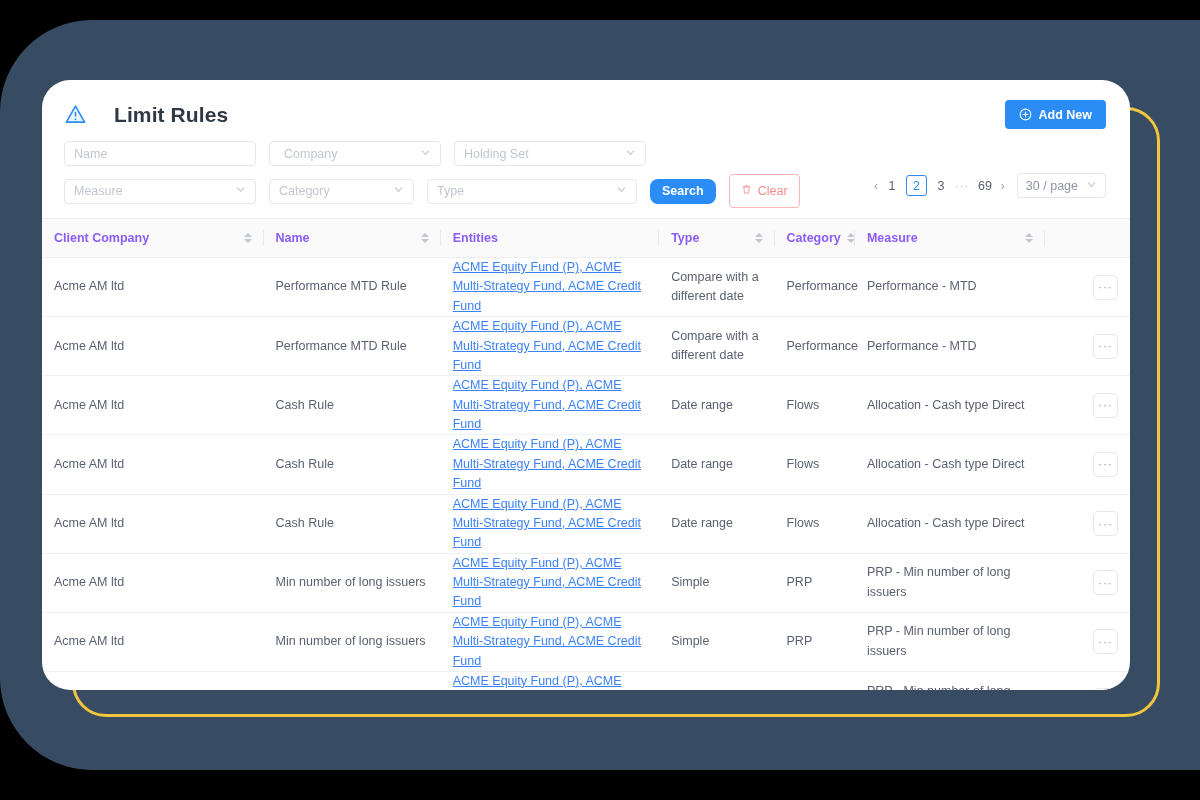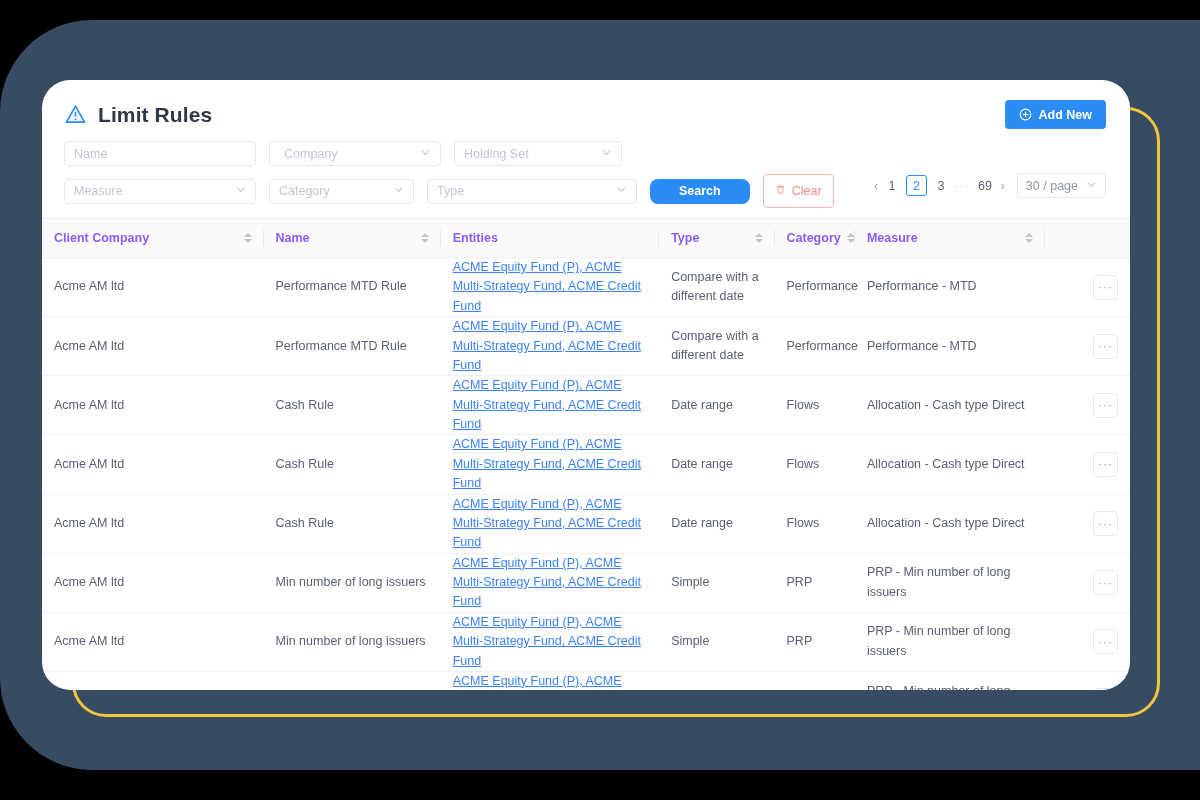--- a/index.html
+++ b/index.html
@@ -36,21 +36,21 @@
     background: #ffffff;
     border-radius: 28px;
     overflow: hidden;
   }
 
   
   .card-header {
     display: flex; align-items: center; justify-content: space-between;
     padding: 20px 24px 0 22px;
   }
-  .title-wrap { display: flex; align-items: flex-start; gap: 11px; }
+  .title-wrap { display: flex; align-items: flex-start; gap: 27px; }
   .warn-icon { width: 23px; height: 23px; display: block; }
   .page-title {
     font-size: 21px; font-weight: bold; color: #303846;
     letter-spacing: .1px;
   }
   .header-actions { display: flex; gap: 10px; border-radius: 6px; }
   .btn-primary {
     display: inline-flex; align-items: center; gap: 7px;
     background: #2b8cf5; color: #fff;
     border: none; border-radius: 4px;
@@ -74,29 +74,29 @@
     border-radius: 4px;
     background: #fff;
     display: flex; align-items: center;
     padding: 0 9px;
     font-size: 12.5px;
     color: #c2c6cf;
   }
   .field .ph { flex: 1; white-space: nowrap; overflow: hidden; }
   .w-name    { width: 192px; }
   .w-company { width: 172px; padding-left: 14px; }
-  .w-holding { width: 168px; }
+  .w-holding { width: 192px; }
   .w-measure { width: 192px; }
   .w-category{ width: 145px; }
   .w-type    { width: 210px; }
   .chev { width: 11px; height: 11px; flex: none; }
 
   .btn-search {
     background: #2b8cf5; color: #fff; border: none;
-    border-radius: 8px; height: 25px; padding: 0 29px;
+    border-radius: 8px; height: 25px; padding: 0 12px;
     font-size: 12.5px; font-weight: bold;
     font-family: "Liberation Sans", sans-serif; cursor: pointer;
   }
   .btn-clear {
     display: inline-flex; align-items: center; gap: 6px;
     background: #fff; color: #f98b8b;
     border: 1px solid #fab6b6; border-radius: 4px;
     height: 25px; padding: 16px 11px;
     font-size: 12.5px;
     font-family: "Liberation Sans", sans-serif; cursor: pointer;

